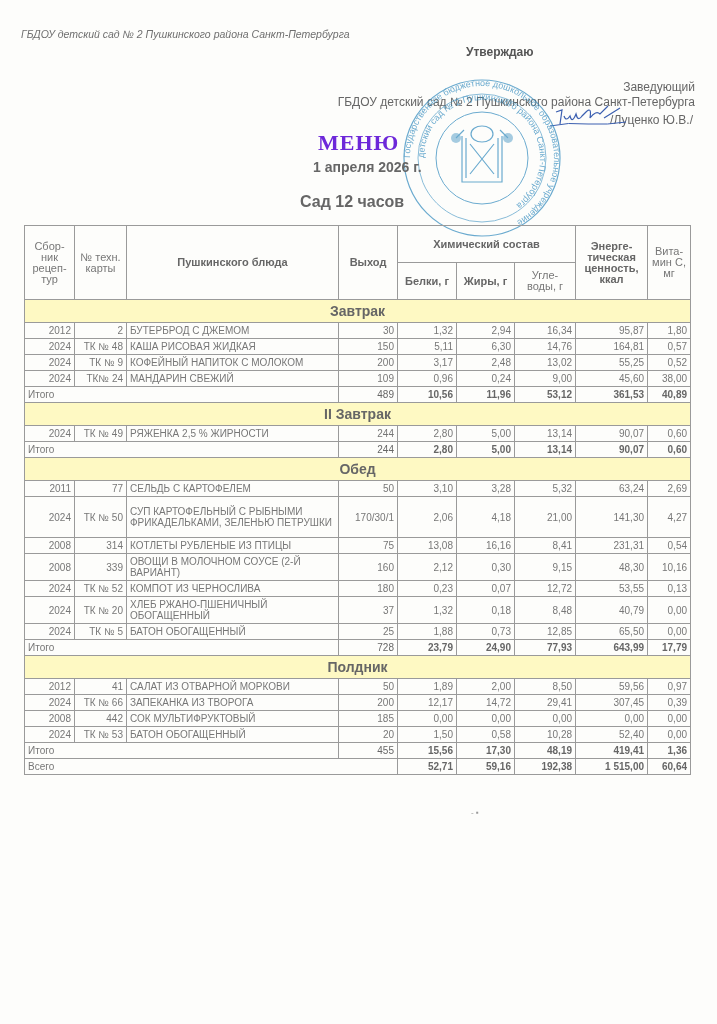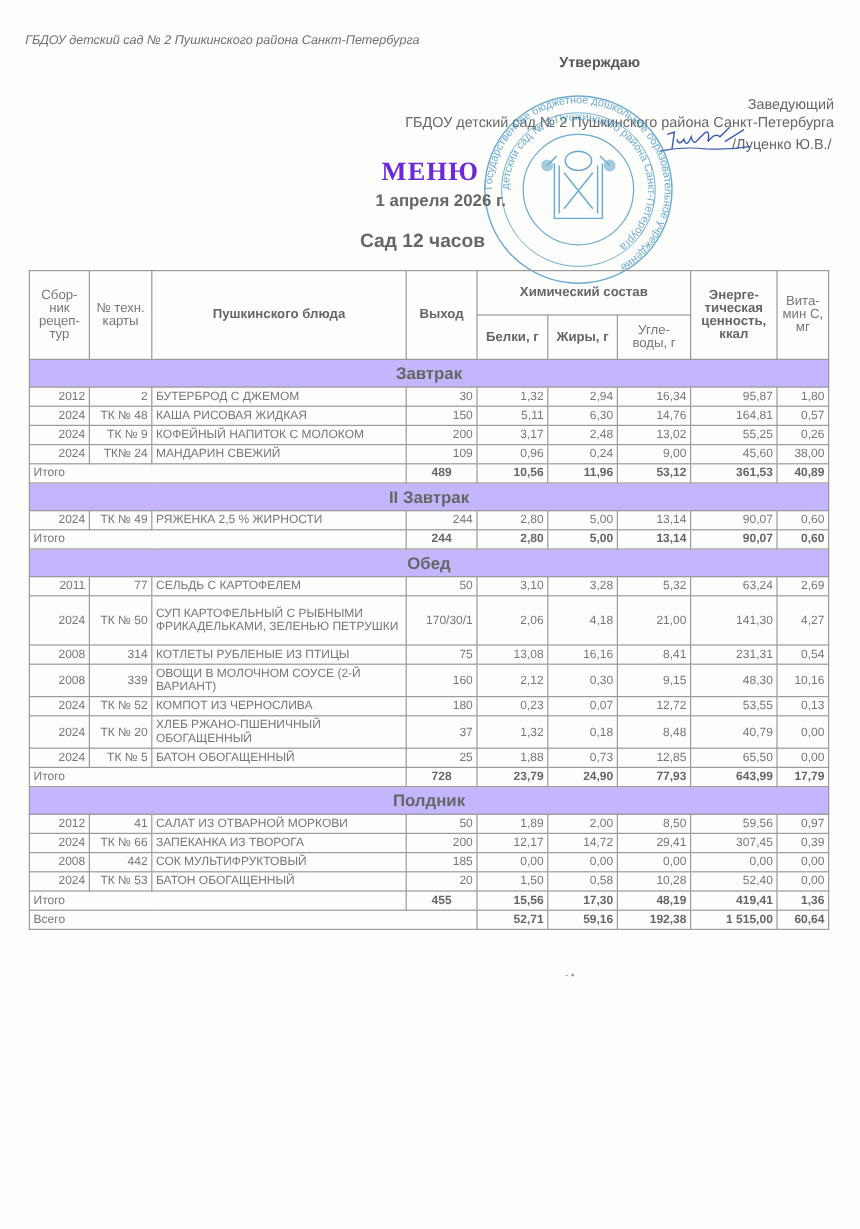--- a/index.html
+++ b/index.html
@@ -20,30 +20,30 @@
 
   table.menu {
     position:absolute; left:24px; top:225px; width:666px;
     border-collapse:collapse; table-layout:fixed; font-size:10px; color:#777;
   }
   table.menu td, table.menu th { border:1px solid #9a9a9a; padding:0 3px; line-height:11px; }
   table.menu th { font-weight:normal; color:#777; font-size:11px; text-align:center; vertical-align:middle; }
   table.menu th.bold { font-weight:bold; color:#666; }
   .hdr1 { height:37px; }
   .hdr2 { height:37px; }
-  .sec td { text-align:center; font-size:14px; font-weight:bold; color:#666; height:22px; background:#c4b5fd; }
+  .sec td { text-align:center; font-size:14px; font-weight:bold; color:#666; height:22px; background:#fef9c3; }
   .row td { height:15px; }
   .row2 td { height:26px; }
   .row3 td { height:40px; }
   .c { text-align:right; }
   .r { text-align:right; }
   .l { text-align:left; }
   .tot td { height:15px;margin-top:27px; }
   .tot td.num { font-weight:bold; color:#666; text-align:right; }
-  .tot td.v-c { font-weight:bold; color:#666; text-align:center; }
+  .tot td.v-c { font-weight:normal; color:#666; text-align:right; }
   .mark { position:absolute; left:471px; top:808px; font-size:8px; color:#999; }
 </style>
 </head>
 <body>
 
 <div class="org-top">ГБДОУ детский сад № 2 Пушкинского района Санкт-Петербурга</div>
 <div class="approve">Утверждаю</div>
 <div class="head-title">Заведующий</div>
 <div class="head-org">ГБДОУ детский сад № 2 Пушкинского района Санкт-Петербурга</div>
 <div class="head-sign">/Луценко Ю.В./</div>
@@ -138,21 +138,21 @@
       </tr>
       <tr class="row">
         <td class="c">2024</td>
         <td class="c">ТК № 9</td>
         <td class="l">КОФЕЙНЫЙ НАПИТОК С МОЛОКОМ</td>
         <td class="c">200</td>
         <td class="r">3,17</td>
         <td class="r">2,48</td>
         <td class="r">13,02</td>
         <td class="r">55,25</td>
-        <td class="r">0,26</td>
+        <td class="r">0,52</td>
       </tr>
       <tr class="row">
         <td class="c">2024</td>
         <td class="c">ТК№ 24</td>
         <td class="l">МАНДАРИН СВЕЖИЙ</td>
         <td class="c">109</td>
         <td class="r">0,96</td>
         <td class="r">0,24</td>
         <td class="r">9,00</td>
         <td class="r">45,60</td>

